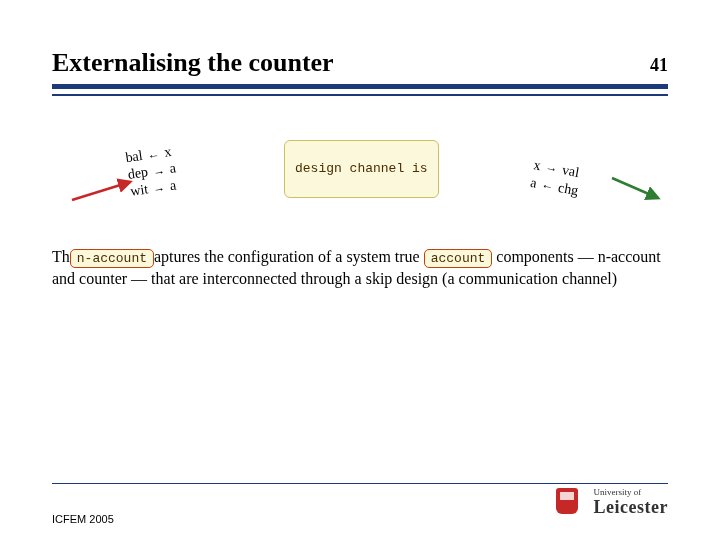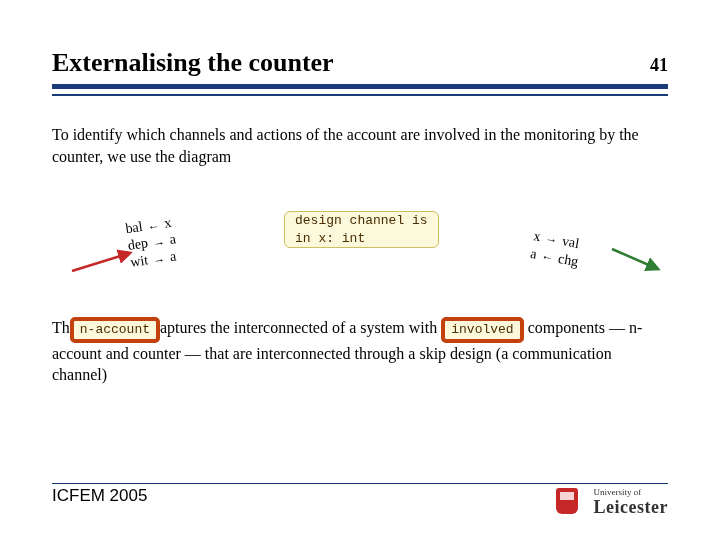--- a/index.html
+++ b/index.html
@@ -73,21 +73,21 @@
     font-size: 12px;
   }
   
   .center-box {
     position: absolute;
     left: 232px;
     top: 20px;
     border: 1px solid #ccc060;
     background: #fcf8dc;
     border-radius: 6px;
-    padding: 0 10px;
+    padding: 19px 10px;
     font-family: "Courier New", monospace;
     font-size: 13px;
     color: #4a2e00;
     line-height: 1.35;
   }
   
   .right-block {
     position: absolute;
     left: 480px;
     top: 36px;
@@ -103,21 +103,21 @@
   }
   
   .arrows-svg {
     position: absolute;
     inset:0;
     pointer-events:none;
   }
   
   .mono-tag {
     display: inline-block;
-    border: 4px solid #c2410c;
+    border: 1px solid #c2410c;
     background: #fcf8dc;
     border-radius: 5px;
     padding: 0 6px;
     font-family: "Courier New", monospace;
     font-size: 13px;
     color: #4a2e00;
     vertical-align: middle;
   }
   .para2 {
     margin-top: 6px;
@@ -129,22 +129,22 @@
     position: absolute;
     left: 52px;
     right: 52px;
     bottom: 56px;
     height: 1px;
     background: #1a3a7a;
   }
   .footer-label {
     position: absolute;
     left: 52px;
-    bottom: 34px;
-    font-size: 17px;
+    bottom: 15px;
+    font-size: 11px;
     font-family: Arial, sans-serif;
     color: #000;
   }
   .uni-logo {
     position: absolute;
     right: 52px;
     bottom: 22px;
     display: flex;
     align-items: flex-start;
     gap: 16px;
@@ -178,21 +178,20 @@
 
 <div class="slide">
 
   <div class="title-row">
     <div class="title">Externalising the counter</div>
     <div class="page-num">41</div>
   </div>
   <div class="title-rule1"></div>
   <div class="title-rule2"></div>
 
-  <p class="body-text">To identify which channels and actions of the account are involved in the monitoring by the counter, we use the diagram</p>
 
   <div class="diagram">
 
     <svg class="arrows-svg" viewBox="0 0 616 120">
       <defs>
         <marker id="ah-red" viewBox="0 0 10 10" refX="8" refY="5" markerWidth="6" markerHeight="6" orient="auto-start-reverse">
           <path d="M0,0 L10,5 L0,10 z" fill="#c62828"></path>
         </marker>
         <marker id="ah-green" viewBox="0 0 10 10" refX="8" refY="5" markerWidth="6" markerHeight="6" orient="auto-start-reverse">
           <path d="M0,0 L10,5 L0,10 z" fill="#2e7d32"></path>
@@ -217,40 +216,39 @@
       </div>
       <div class="left-row">
         <span>wit</span>
         <span class="arrow-box">→</span>
         <span>a</span>
       </div>
     </div>
 
     <div class="center-box">
       <div>design channel is</div>
-      <div>in x: int</div>
     </div>
 
     <div class="right-block">
       <div class="right-row">
         <span>x</span>
         <span class="arrow-box">→</span>
         <span>val</span>
       </div>
       <div class="right-row">
         <span>a</span>
         <span class="arrow-box">←</span>
         <span>chg</span>
       </div>
     </div>
 
   </div>
 
   <p class="para2">
-    <span>Th</span><span class="mono-tag">n-account</span><span>aptures the interconnected of a system with </span><span class="mono-tag">involved</span><span> components — n-account and counter — that are interconnected through a skip design (a communication channel)</span>
+    <span>Th</span><span class="mono-tag">n-account</span><span>aptures the configuration of a system true </span><span class="mono-tag">account</span><span> components — n-account and counter — that are interconnected through a skip design (a communication channel)</span>
   </p>
 
   <div class="footer-rule"></div>
   <div class="footer-label">ICFEM 2005</div>
 
   <div class="uni-logo">
     <div class="shield"></div>
     <div class="uni-text">
       <div class="l1">University of</div>
       <div class="l2">Leicester</div>

